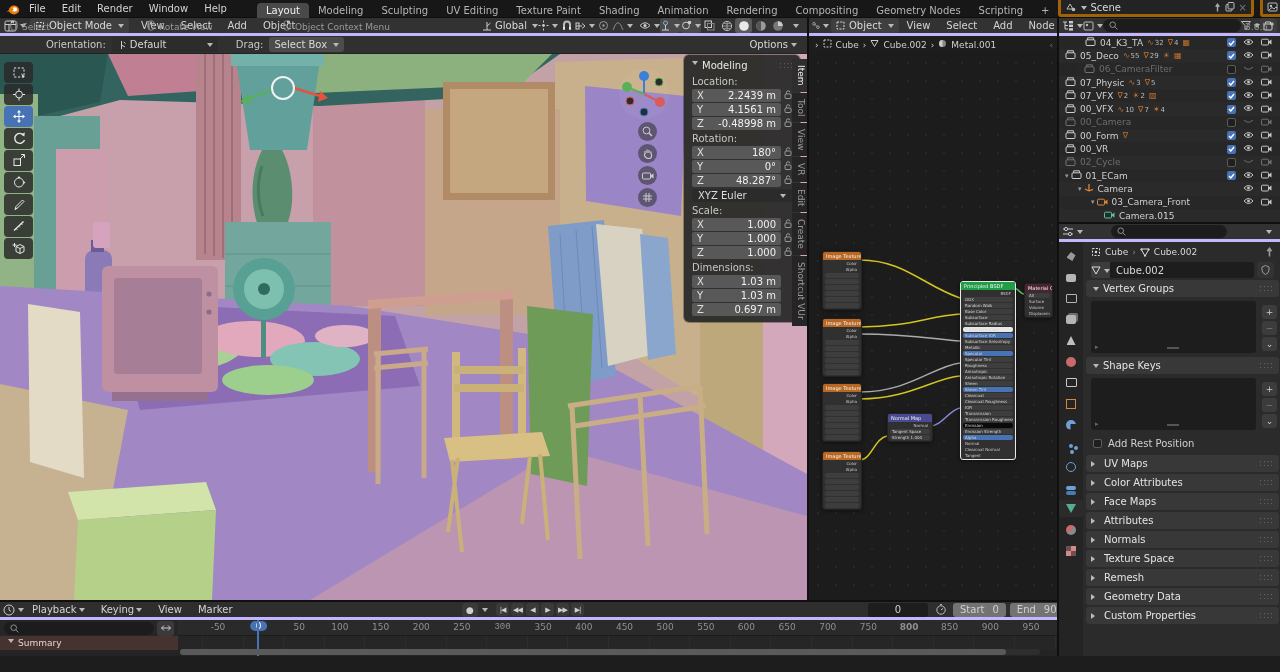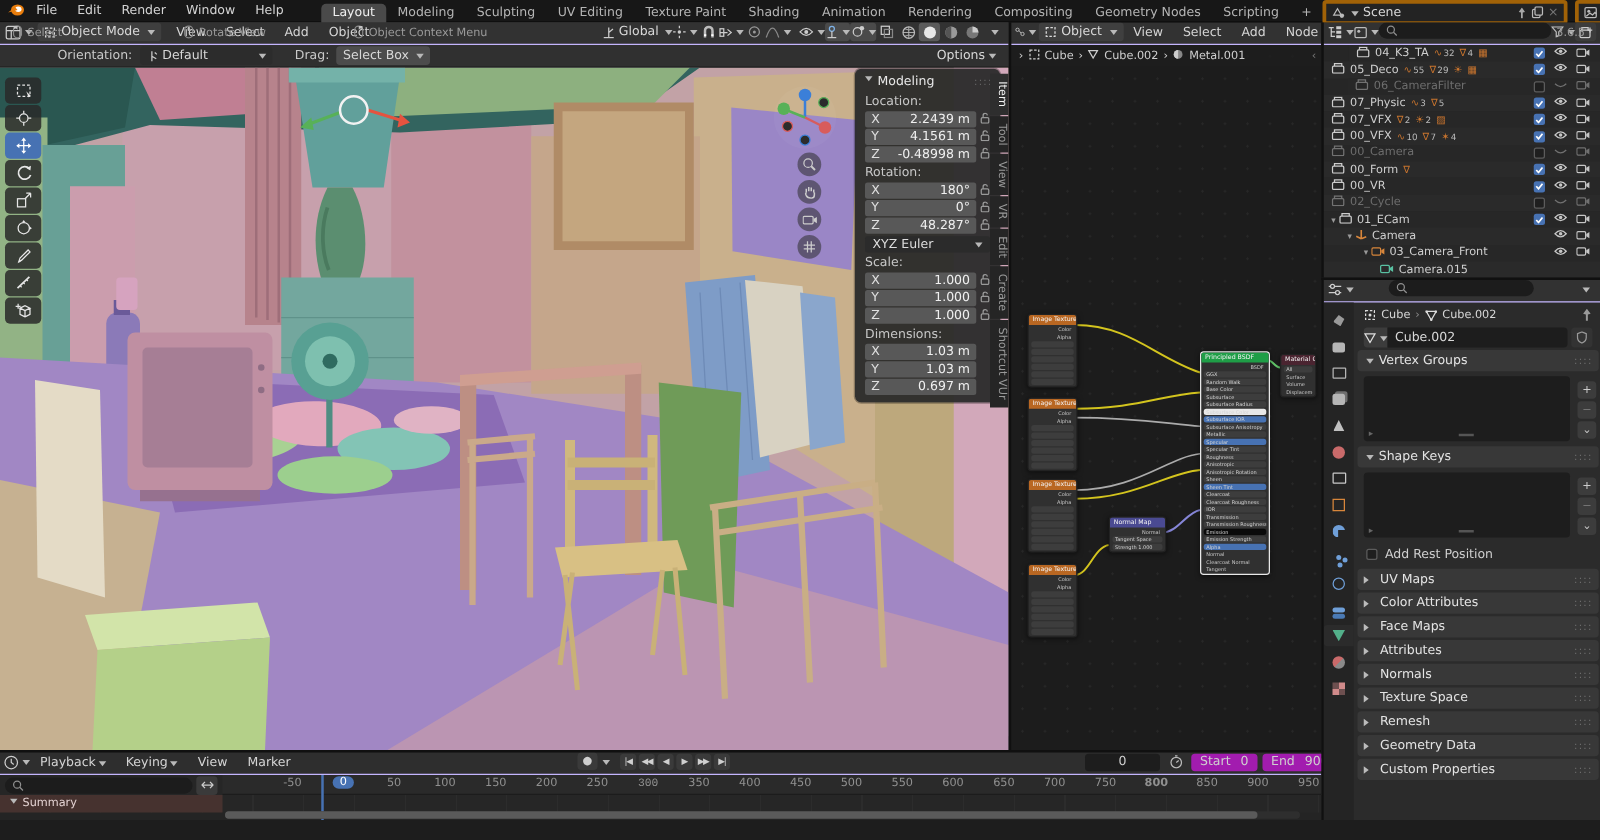--- a/index.html
+++ b/index.html
@@ -5,26 +5,26 @@
   html,body{margin:0;background:#000}
   #app{position:relative;width:1280px;height:672px;background:#1d1d1d;overflow:hidden;
        font-family:"DejaVu Sans",sans-serif;font-size:10px;color:#d8d8d8;cursor:default;user-select:none}
   .abs{position:absolute}
   .row{display:flex;align-items:center}
   .car{width:0;height:0;border:3px solid transparent;border-top:4px solid #b9b9b9;transform:translateY(2px);margin-left:2px}
   .menu{padding:0 8px;height:100%;display:flex;align-items:center;color:#d4d4d4;white-space:nowrap}
   .dd{display:flex;align-items:center;gap:4px;background:#3f3f3f;border-radius:3px;height:15px;padding:0 5px;white-space:nowrap}
   .ibtn{display:flex;align-items:center;justify-content:center;height:15px;min-width:17px;border-radius:3px;gap:1px}
   
-  #topbar{left:0;top:0;width:1280px;height:18px;background:#171717;display:flex;align-items:flex-start;border-bottom:1px solid #0e0e0e;box-sizing:border-box}
+  #topbar{left:0;top:0;width:1280px;height:18px;background:#171717;display:flex;align-items:flex-end;border-bottom:1px solid #0e0e0e;box-sizing:border-box}
   .wstab{padding:0 9px;height:15px;display:flex;align-items:center;border-radius:4px 4px 0 0;color:#b5b5b5;margin-top:3px;white-space:nowrap}
   .wstab.active{background:#4a4a4a;color:#f0f0f0}
   .tb-field{display:flex;align-items:center;gap:3px;height:14px;padding:0 4px;border-radius:3px;background:#232323;border:3px solid #a16207}
   
-  .ehdr{background:#323232;height:18px;display:flex;border-bottom:1px solid #c4b5fd;box-sizing:border-box}
+  .ehdr{background:#323232;height:18px;display:flex;align-items:center;border-bottom:3px solid #c4b5fd;box-sizing:border-box}
   
   #vp{left:0;top:18px;width:807px;height:582px;background:#464646;overflow:hidden}
   #vp-tools{position:absolute;left:0;top:18px;width:807px;height:18px;background:#303030;display:flex;align-items:center;border-bottom:1px solid #232323;box-sizing:border-box}
   #vp-canvas{position:absolute;left:0;top:36px;width:807px;height:546px;overflow:hidden}
   #toolbar{position:absolute;left:4px;top:8px;display:flex;flex-direction:column;gap:1px}
   .tool{width:29px;height:21px;background:rgba(41,41,41,.85);display:flex;align-items:center;justify-content:center;border-radius:4px}
   .tool.active{background:#4772b3}
   #navgizmo{position:absolute;left:618px;top:14px}
   .navbtn{position:absolute;width:19px;height:19px;border-radius:50%;background:rgba(45,45,45,.55);display:flex;align-items:center;justify-content:center}
   
@@ -73,31 +73,31 @@
   #prbody{position:absolute;left:24px;top:18px;width:199px;height:414px;overflow:hidden}
   .pbc{display:flex;align-items:center;gap:4px;height:20px;padding:0 8px;color:#d8d8d8;font-size:9px}
   .panel-h{display:flex;align-items:center;gap:4px;height:17px;background:#383838;border-radius:3px;margin:2px 3px 0;padding:0 5px;color:#e4e4e4}
   .panel-h .dots{margin-left:auto;color:#6f6f6f;letter-spacing:1px;font-size:8px}
   .lstbox{background:#1d1d1d;border-radius:3px;height:52px;margin:4px 26px 4px 8px;position:relative}
   .sidebtns{position:absolute;right:5px;display:flex;flex-direction:column;gap:2px}
   .sbtn{width:15px;height:14px;background:#3c3c3c;border-radius:3px;display:flex;align-items:center;justify-content:center;color:#ccc;font-size:9px}
   .pcaret{width:0;height:0;border:3px solid transparent;border-left:4px solid #bbb;margin-right:2px}
   
   #tl{left:0;top:600px;width:1057px;height:56px;background:#242424;border-top:2px solid #101010;box-sizing:border-box;overflow:hidden}
-  #tl-ruler{position:absolute;left:16px;top:18px;width:1057px;height:16px;background:#2a2a2a;border-bottom:1px solid #1c1c1c;box-sizing:border-box}
+  #tl-ruler{position:absolute;left:0;top:18px;width:1057px;height:16px;background:#2a2a2a;border-bottom:1px solid #1c1c1c;box-sizing:border-box}
   .tick{position:absolute;top:2px;transform:translateX(-50%);color:#909090;font-size:9px}
   .tick.cur{background:#4772b3;color:#fff;border-radius:7px;padding:0 6px;top:1px}
   #tl-chan{position:absolute;left:0;top:34px;width:1057px;height:14px;
     background:repeating-linear-gradient(90deg,#262626 0 39.6px,#2c2c2c 39.6px 40.6px)}
   #sumrow{position:absolute;left:0;top:34px;width:178px;height:14px;background:#46322f;color:#e3d2d2;display:flex;align-items:center;padding-left:6px;box-sizing:border-box;font-size:9px;gap:4px}
   #tl-left{position:absolute;left:0;top:18px;width:178px;height:16px;background:#262626;display:flex;align-items:center;gap:3px;padding:0 4px;box-sizing:border-box}
   #playhead{position:absolute;left:257px;top:18px;width:2px;height:36px;background:#4772b3}
   #tl-scroll{position:absolute;left:180px;top:47px;width:860px;height:6px;background:#2e2e2e;border-radius:3px}
   #tl-scroll .thumb{position:absolute;left:0;top:0;height:6px;width:826px;background:#5a5a5a;border-radius:3px}
-  .tfield{display:flex;align-items:center;background:#a21caf;border-radius:3px;height:14px;padding:0 7px;gap:8px;color:#cfcfcf}
+  .tfield{display:flex;align-items:center;background:#737373;border-radius:3px;height:14px;padding:0 7px;gap:8px;color:#cfcfcf}
   .trbtn{width:13px;height:13px;display:flex;align-items:center;justify-content:center;color:#d0d0d0;font-size:7px;letter-spacing:-1px}
   
   #sb{left:0;top:656px;width:1280px;height:16px;background:#1f1f1f;display:flex;align-items:center;color:#9a9a9a;font-size:9px;border-top:1px solid #0d0d0d;box-sizing:border-box}
   .sbitem{display:flex;align-items:center;gap:4px;position:absolute}
 </style>
 </head>
 <body>
 
 <div id="app">
 

